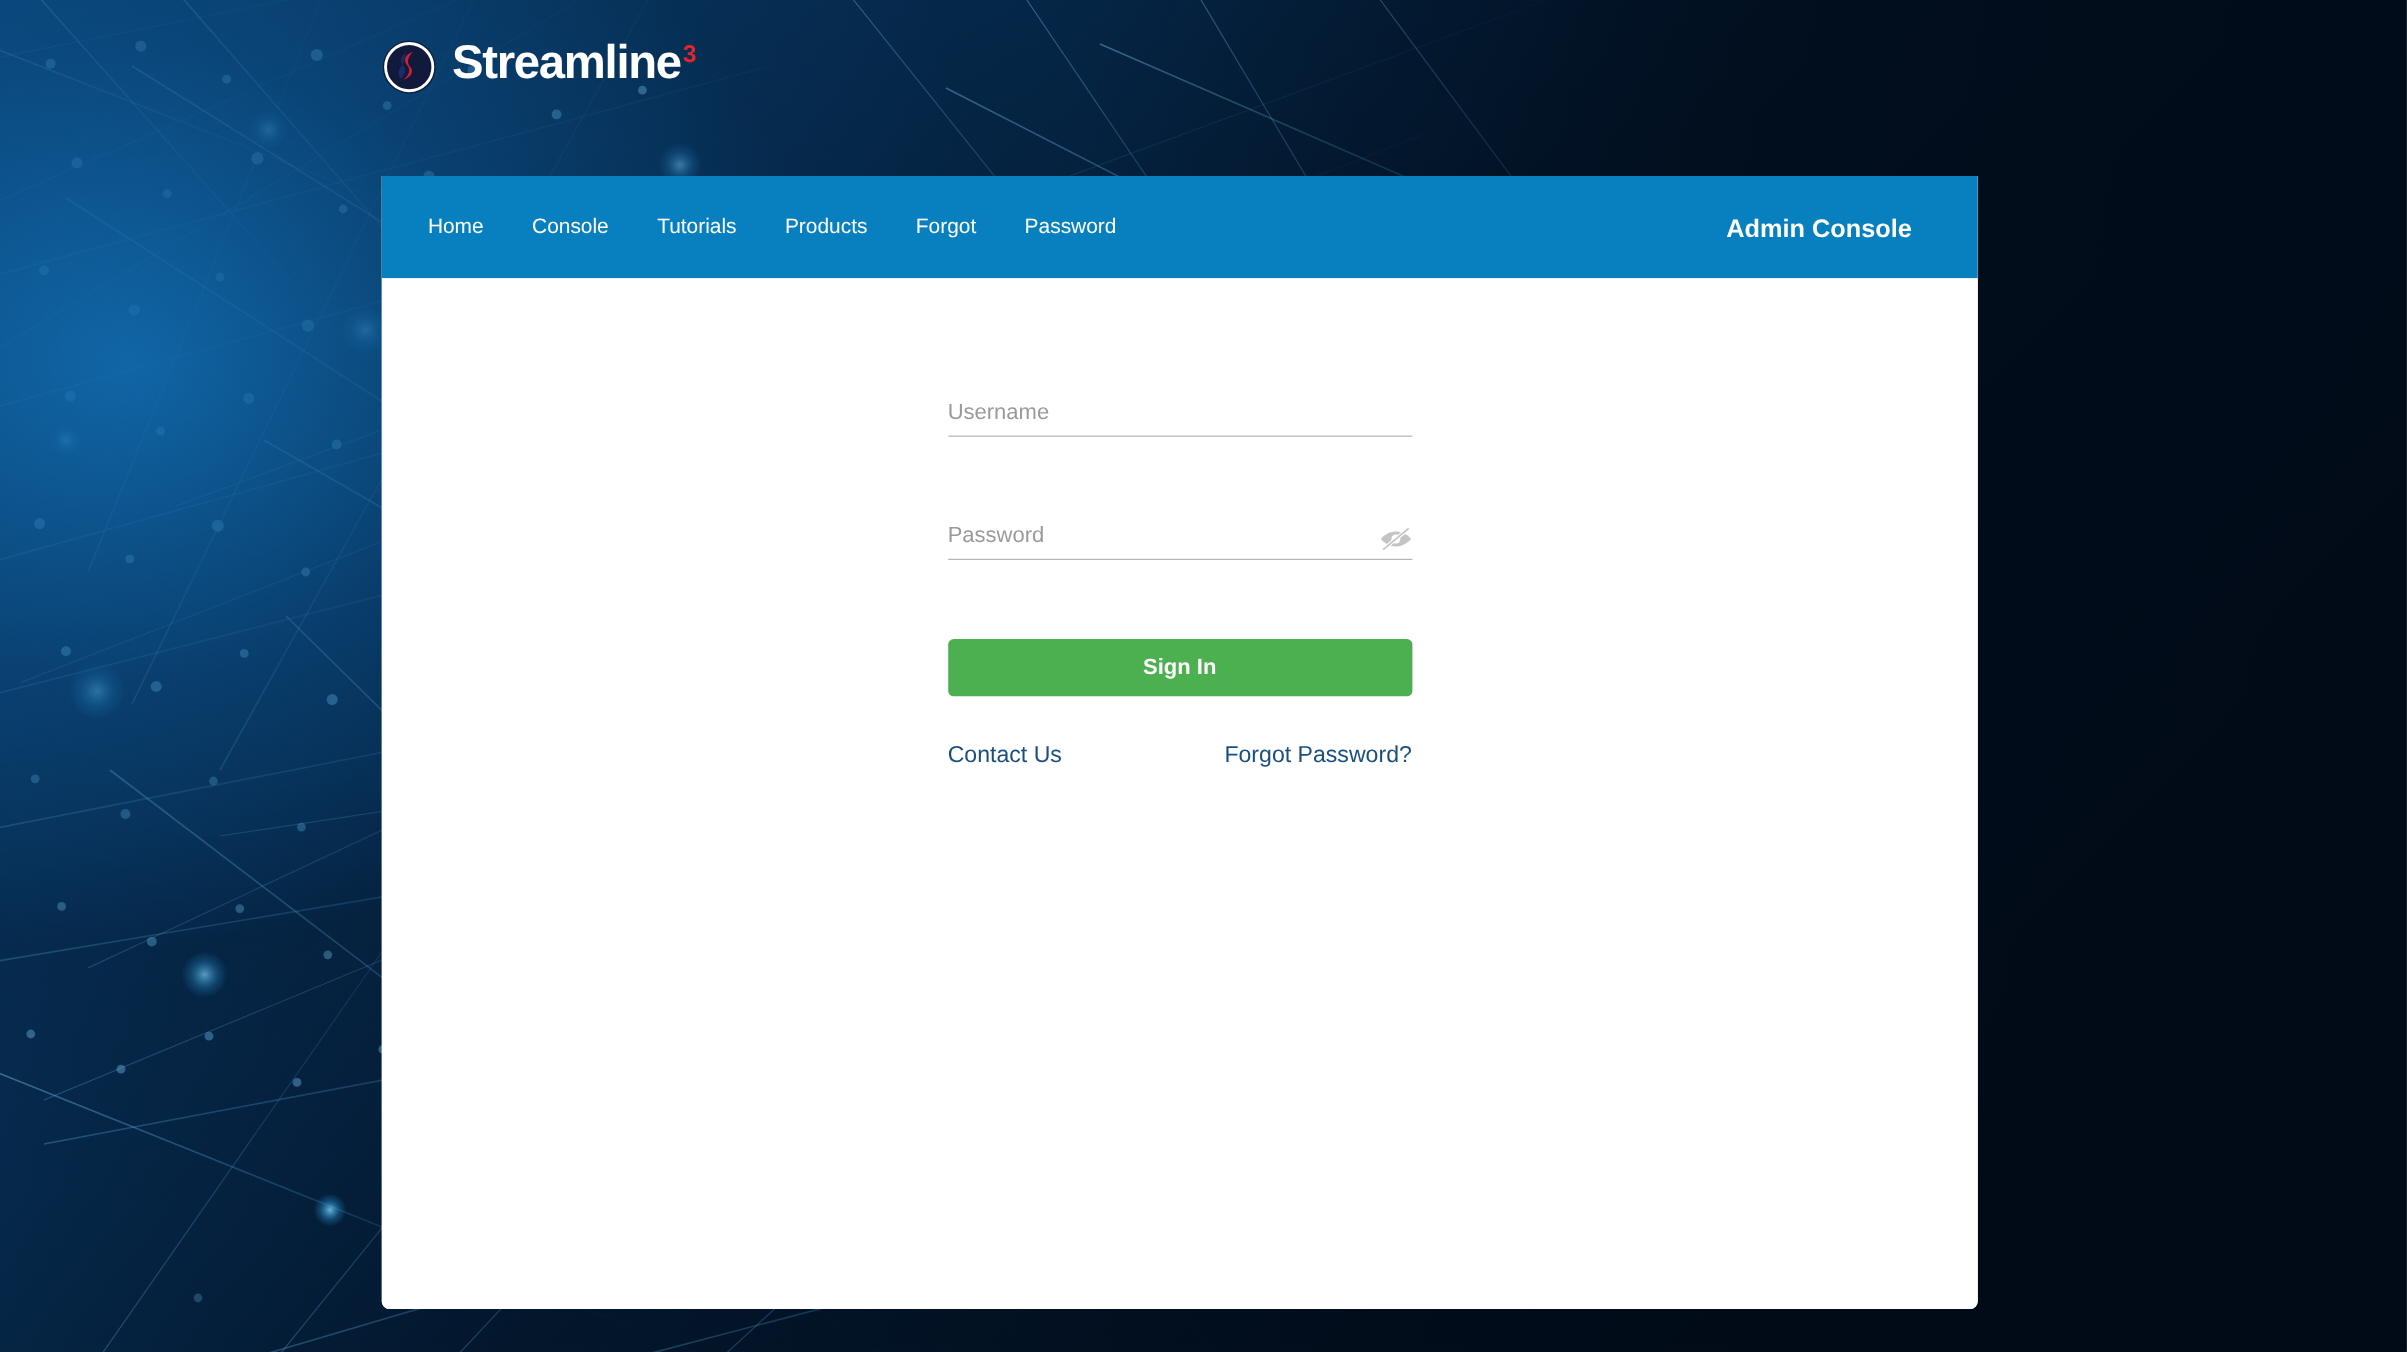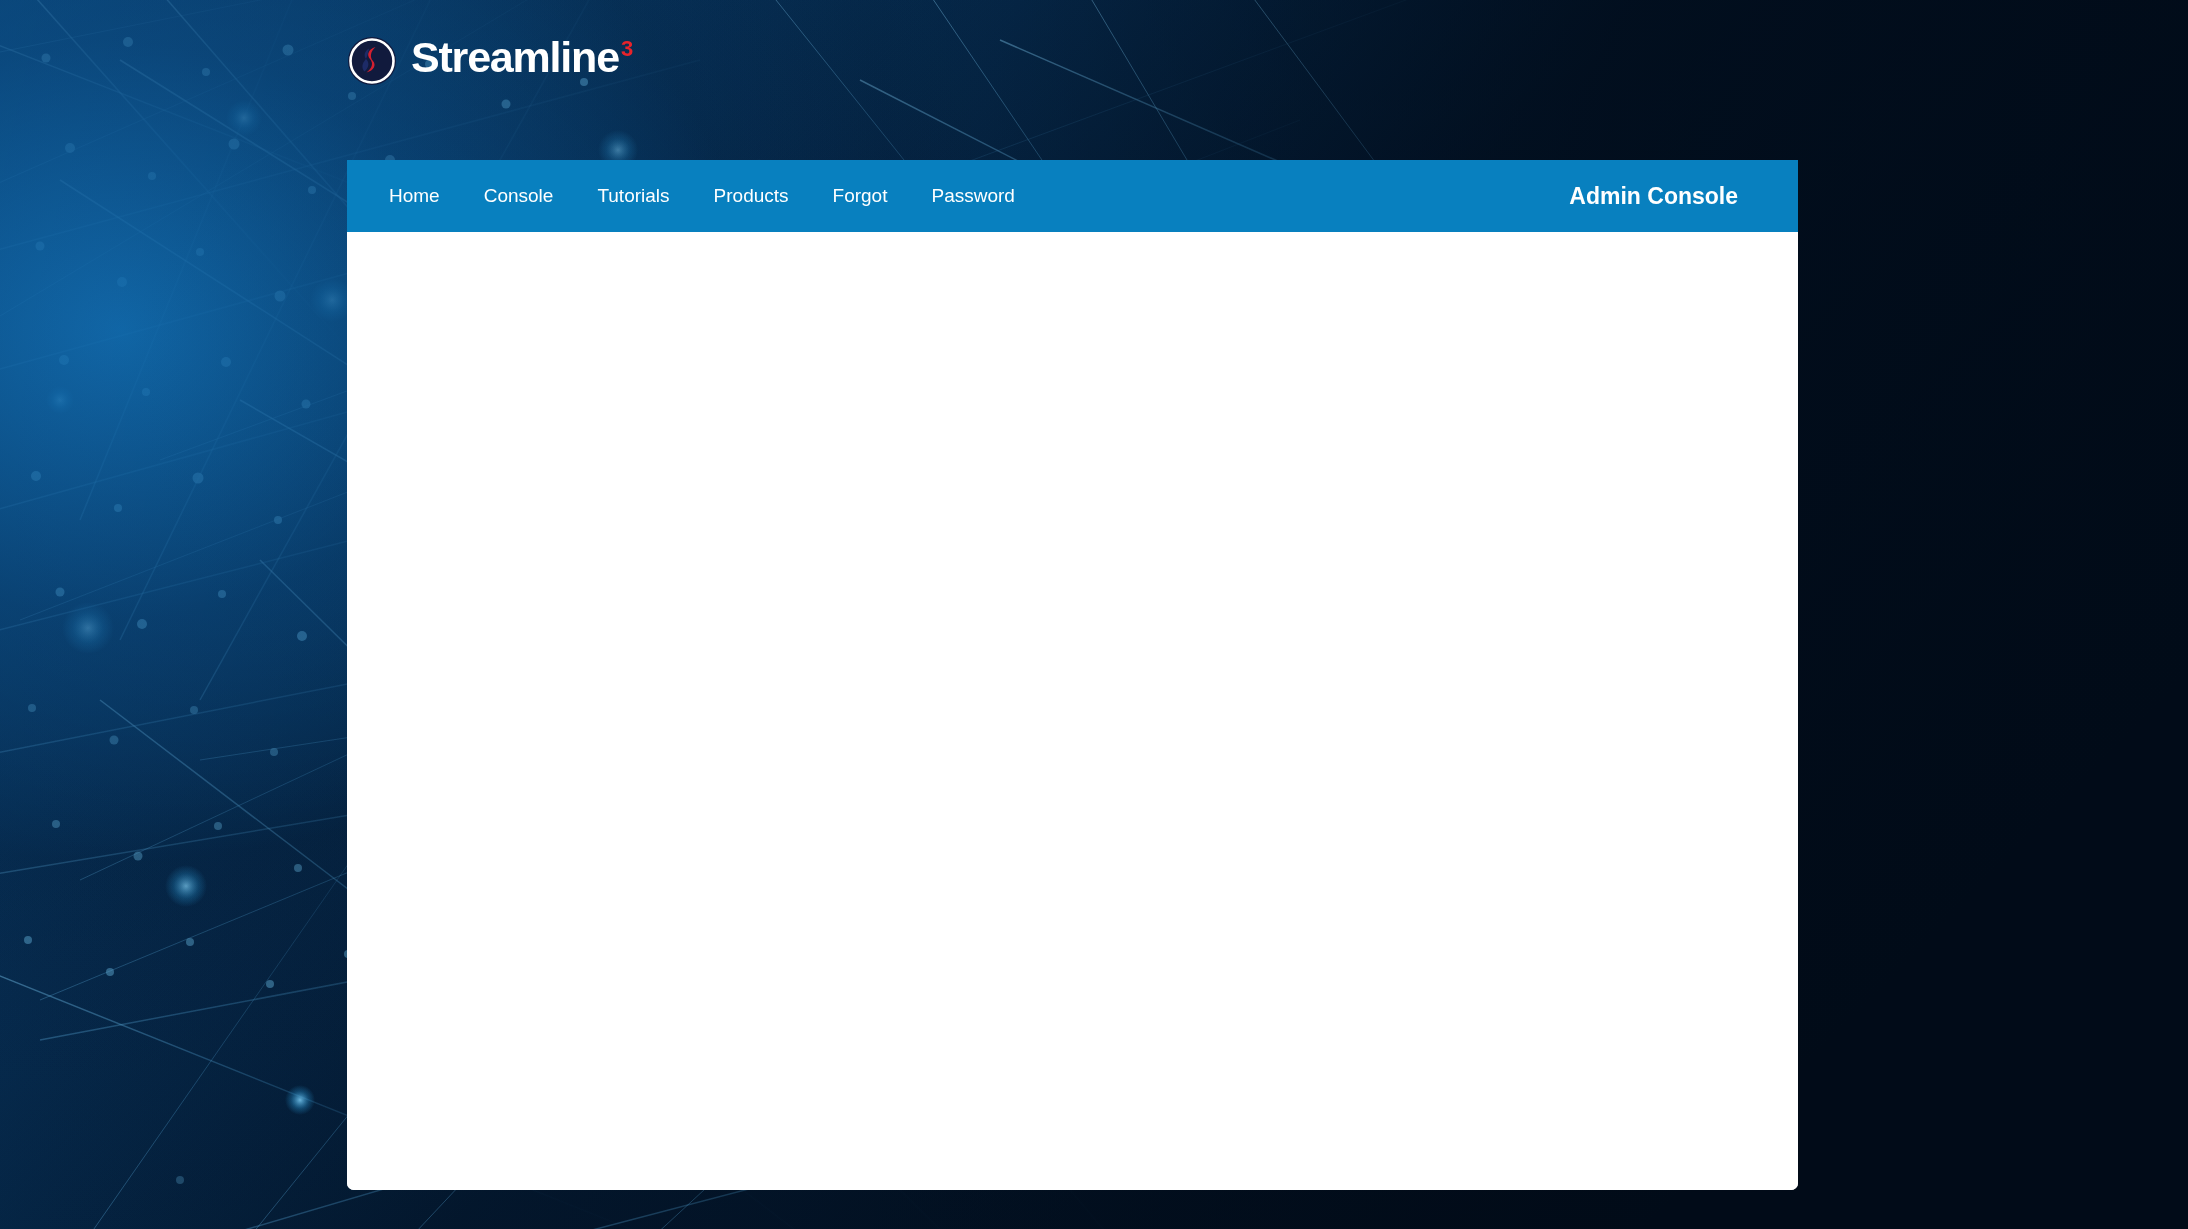--- a/index.html
+++ b/index.html
@@ -86,21 +86,21 @@
     width: 1451px;
     height: 1030px;
     background: #ffffff;
     border-radius: 0 0 7px 7px;
     z-index: 4;
     overflow: hidden;
   }
 
   
   #navbar {
-    height: 72px;
+    height: 93px;
     background: #0880bf;
     display: flex;
     align-items: center;
     padding: 0 60px 0 0;
     justify-content: center;
   }
 
   #nav-left {
     display: flex;
     align-items: center;
@@ -436,15 +436,42 @@
         <span class="nav-item">Password</span>
       </div>
       <div id="nav-right">
         <span id="nav-admin">Admin Console</span>
       </div>
     </div>
 
     <div id="card-body">
 
 
+      <div id="login-form">
+
+        <div class="field">
+          <input type="text" id="username-input" autocomplete="off" placeholder="Username" style="">
+        </div>
+
+        <div class="field">
+          <input type="password" id="password-input" autocomplete="off" placeholder="Password" style="">
+          <button id="toggle-password">
+            <svg viewBox="0 0 30 22" width="30" height="22" aria-hidden="true">
+              <path d="M15 4.2 C8.4 4.2 3.2 8.4 1.3 11 C3.2 13.6 8.4 17.8 15 17.8
+                       C21.6 17.8 26.8 13.6 28.7 11 C26.8 8.4 21.6 4.2 15 4.2 Z" fill="#c4c4c4"></path>
+              <circle cx="15" cy="11" r="4.1" fill="#ffffff"></circle>
+              <line x1="26.6" y1="1.4" x2="3.4" y2="20.6" stroke="#ffffff" stroke-width="3.4"></line>
+              <line x1="26.6" y1="1.4" x2="3.4" y2="20.6" stroke="#c4c4c4" stroke-width="1.6"></line>
+            </svg>
+          </button>
+        </div>
+
+        <button id="signin-button">Sign In</button>
+
+        <div id="form-links">
+          <a class="form-link" href="#">Contact Us</a>
+          <a class="form-link" href="#">Forgot Password?</a>
+        </div>
+
+      </div>
     </div>
   </div>
 </div>
 
 </body></html>

